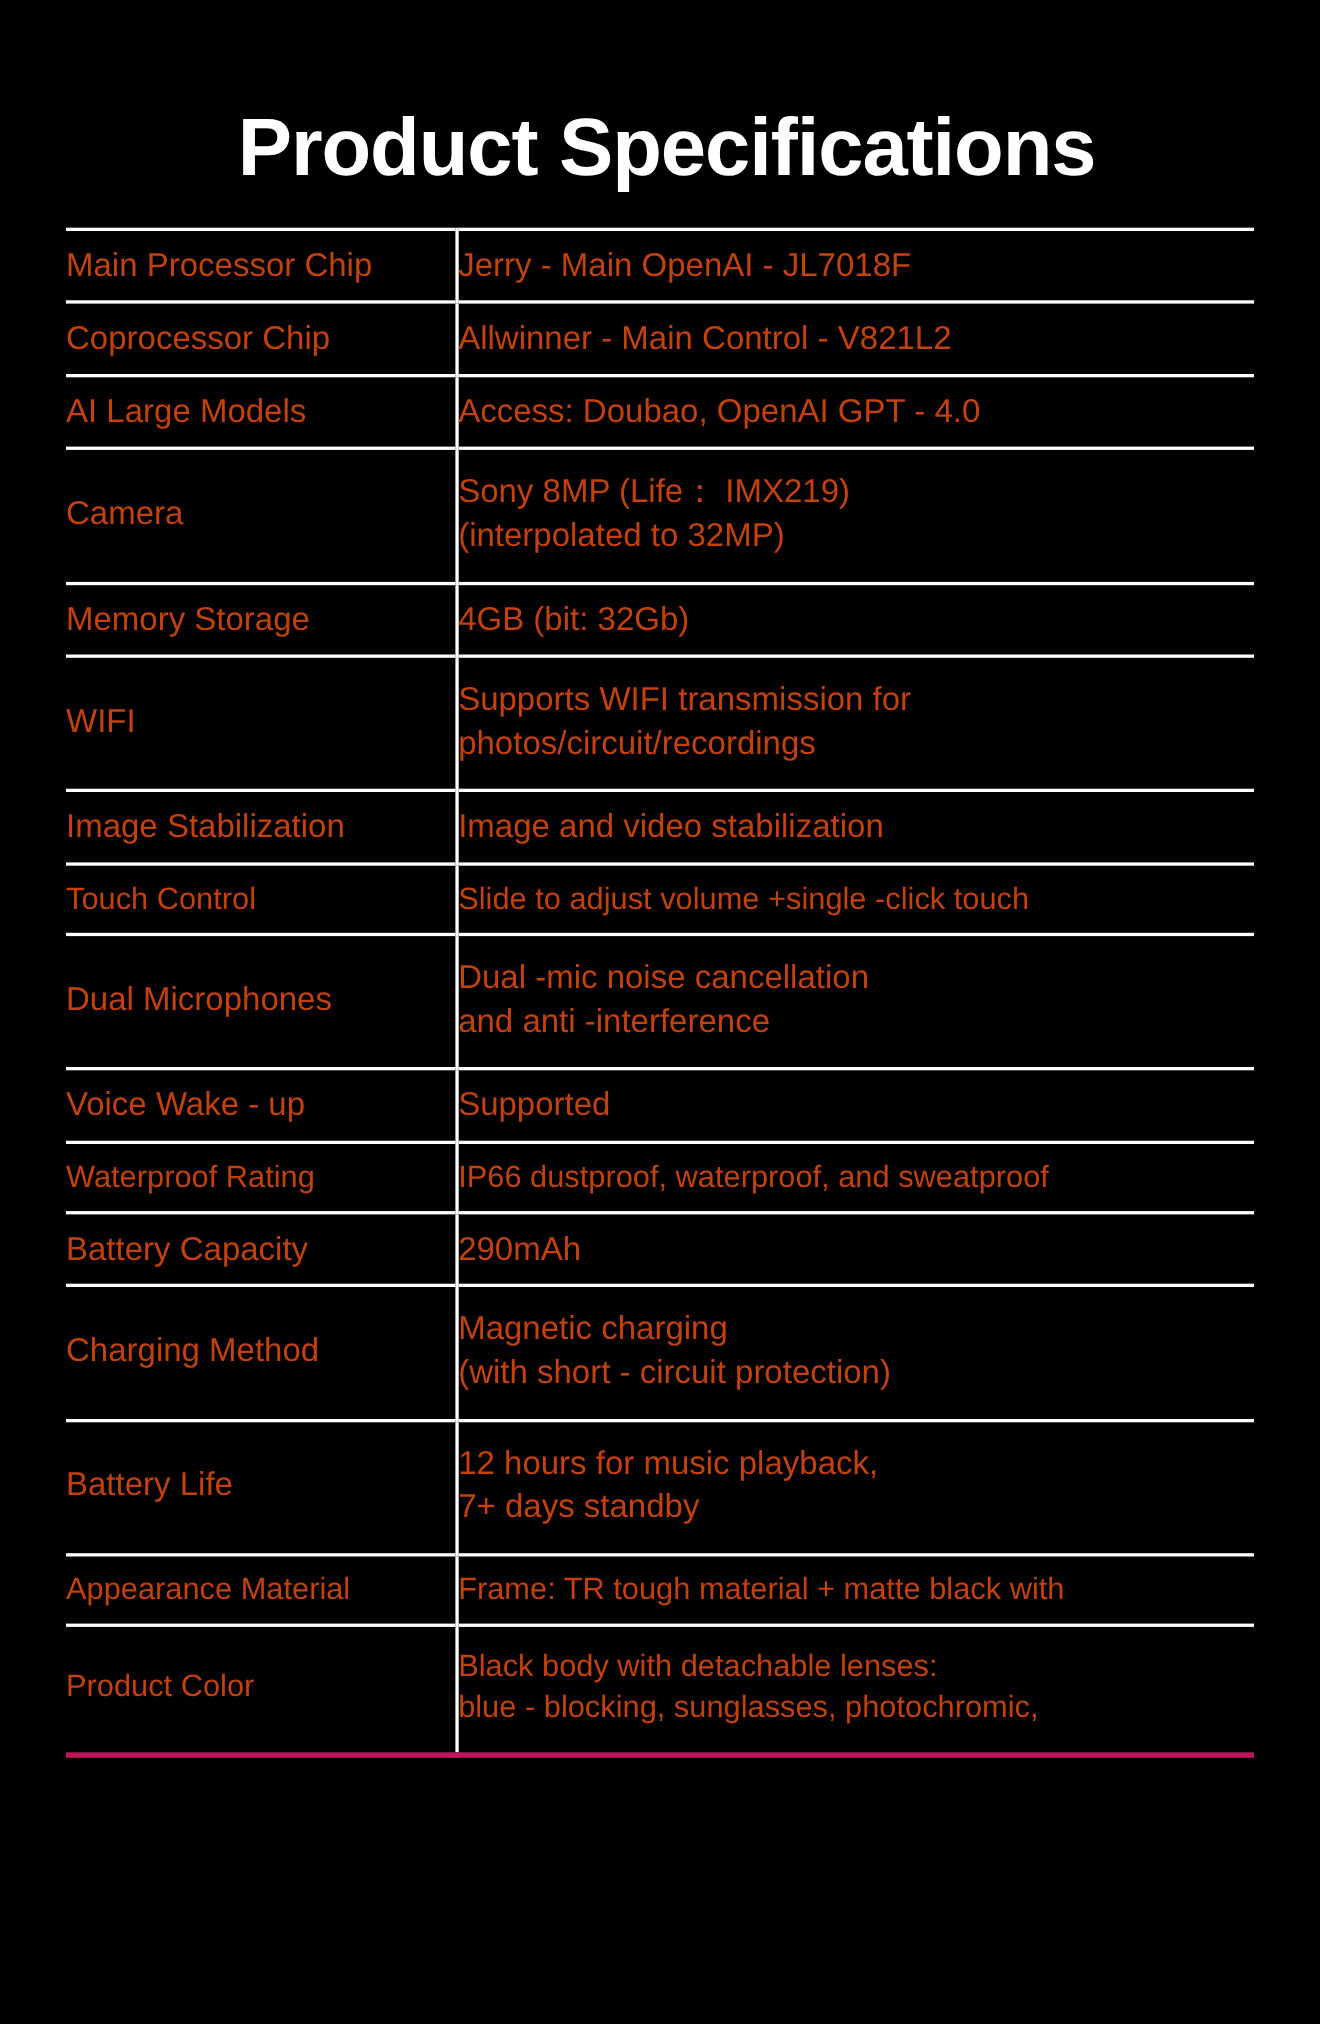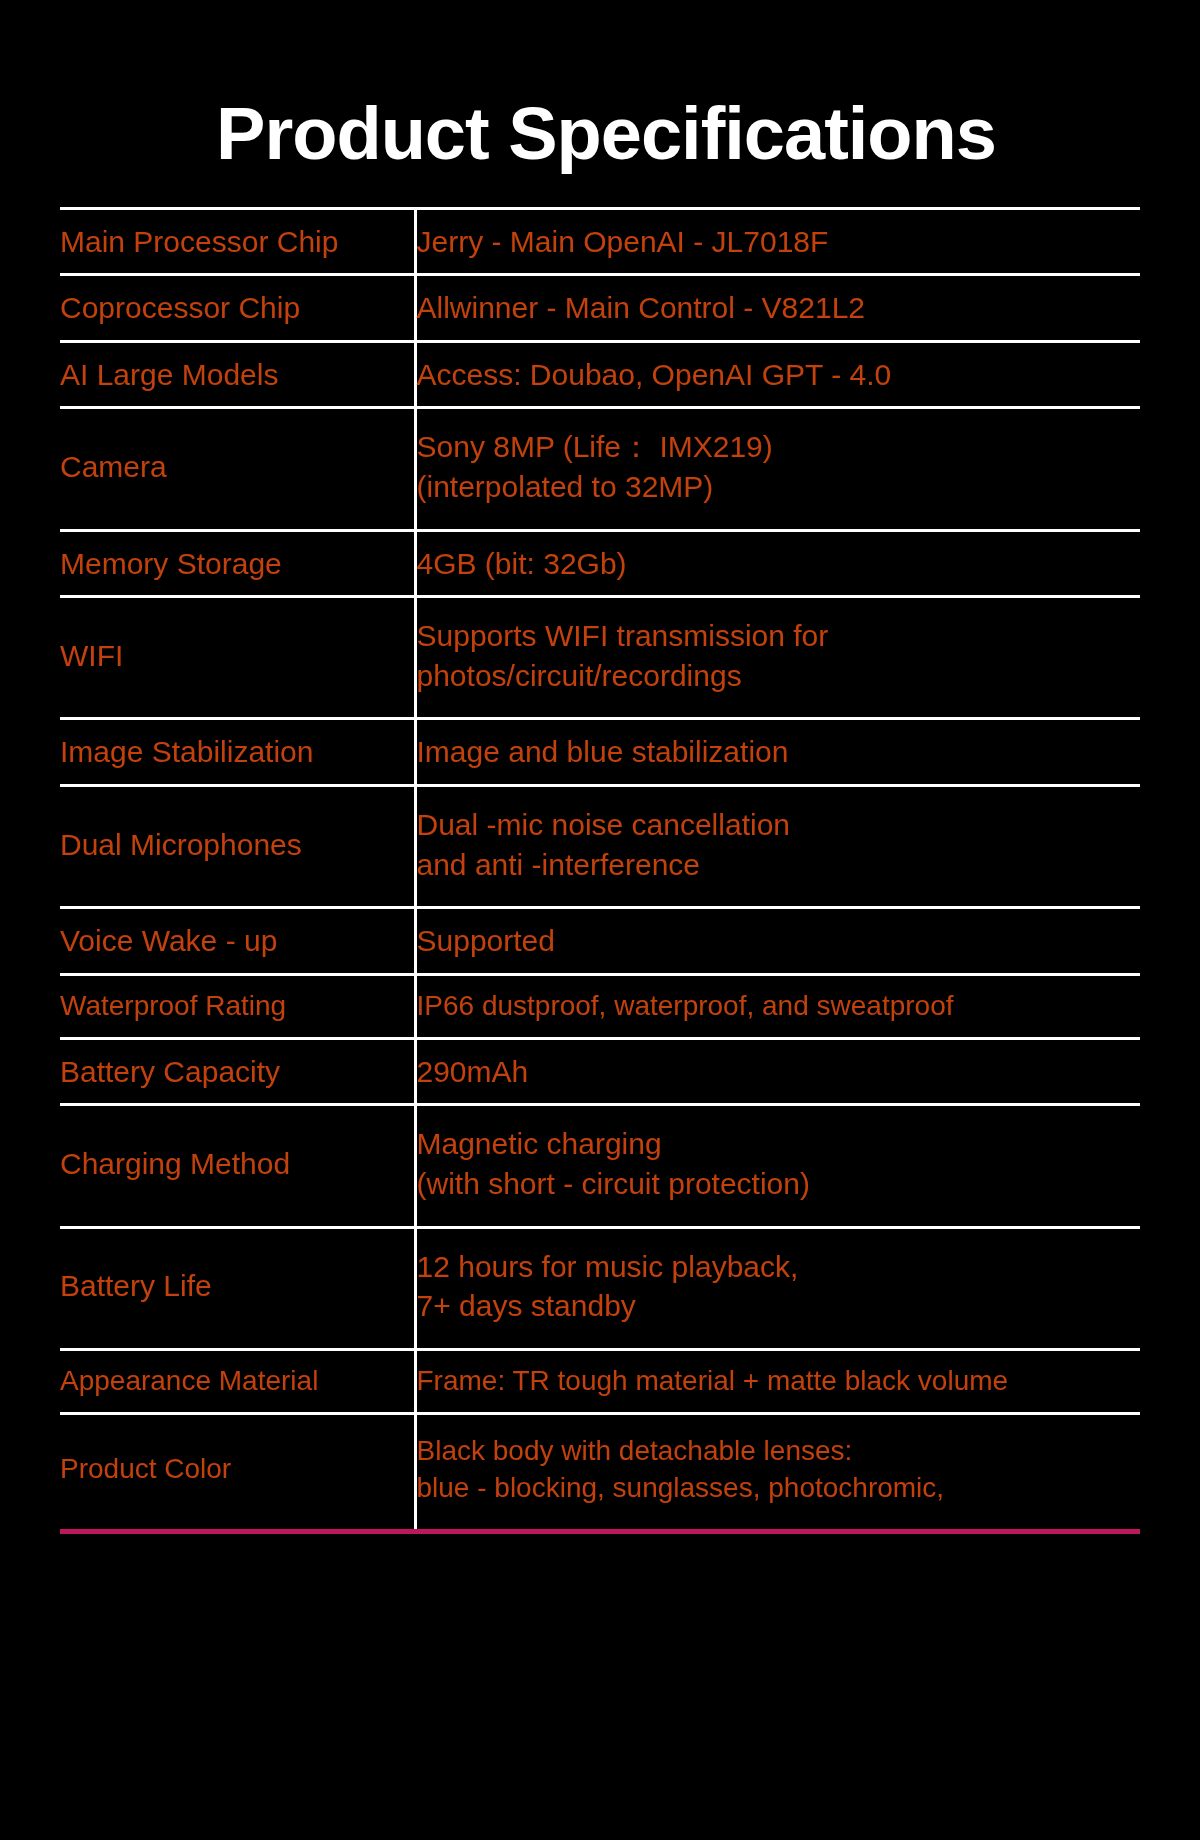--- a/index.html
+++ b/index.html
@@ -123,24 +123,30 @@
         <td class="cell-label">WIFI</td>
         <td class="cell-value">
           <span class="line">Supports WIFI transmission for</span>
           <span class="line">photos/circuit/recordings</span>
         </td>
       </tr>
 
       <tr>
         <td class="cell-label">Image Stabilization</td>
         <td class="cell-value">
-          <span class="line">Image and blue stabilization</span>
-        </td>
-      </tr>
-
+          <span class="line">Image and video stabilization</span>
+        </td>
+      </tr>
+
+      <tr class="shrink">
+        <td class="cell-label">Touch Control</td>
+        <td class="cell-value">
+          <span class="line">Slide to adjust volume +single -click touch</span>
+        </td>
+      </tr>
 
       <tr class="tall">
         <td class="cell-label">Dual Microphones</td>
         <td class="cell-value">
           <span class="line">Dual -mic noise cancellation</span>
           <span class="line">and anti -interference</span>
         </td>
       </tr>
 
       <tr>
@@ -176,21 +182,21 @@
         <td class="cell-label">Battery Life</td>
         <td class="cell-value">
           <span class="line">12 hours for music playback,</span>
           <span class="line">7+ days standby</span>
         </td>
       </tr>
 
       <tr class="shrink">
         <td class="cell-label">Appearance Material</td>
         <td class="cell-value">
-          <span class="line">Frame: TR tough material + matte black volume</span>
+          <span class="line">Frame: TR tough material + matte black with</span>
         </td>
       </tr>
 
       <tr class="tall shrink">
         <td class="cell-label">Product Color</td>
         <td class="cell-value">
           <span class="line">Black body with detachable lenses:</span>
           <span class="line">blue - blocking, sunglasses, photochromic,</span>
         </td>
       </tr>

